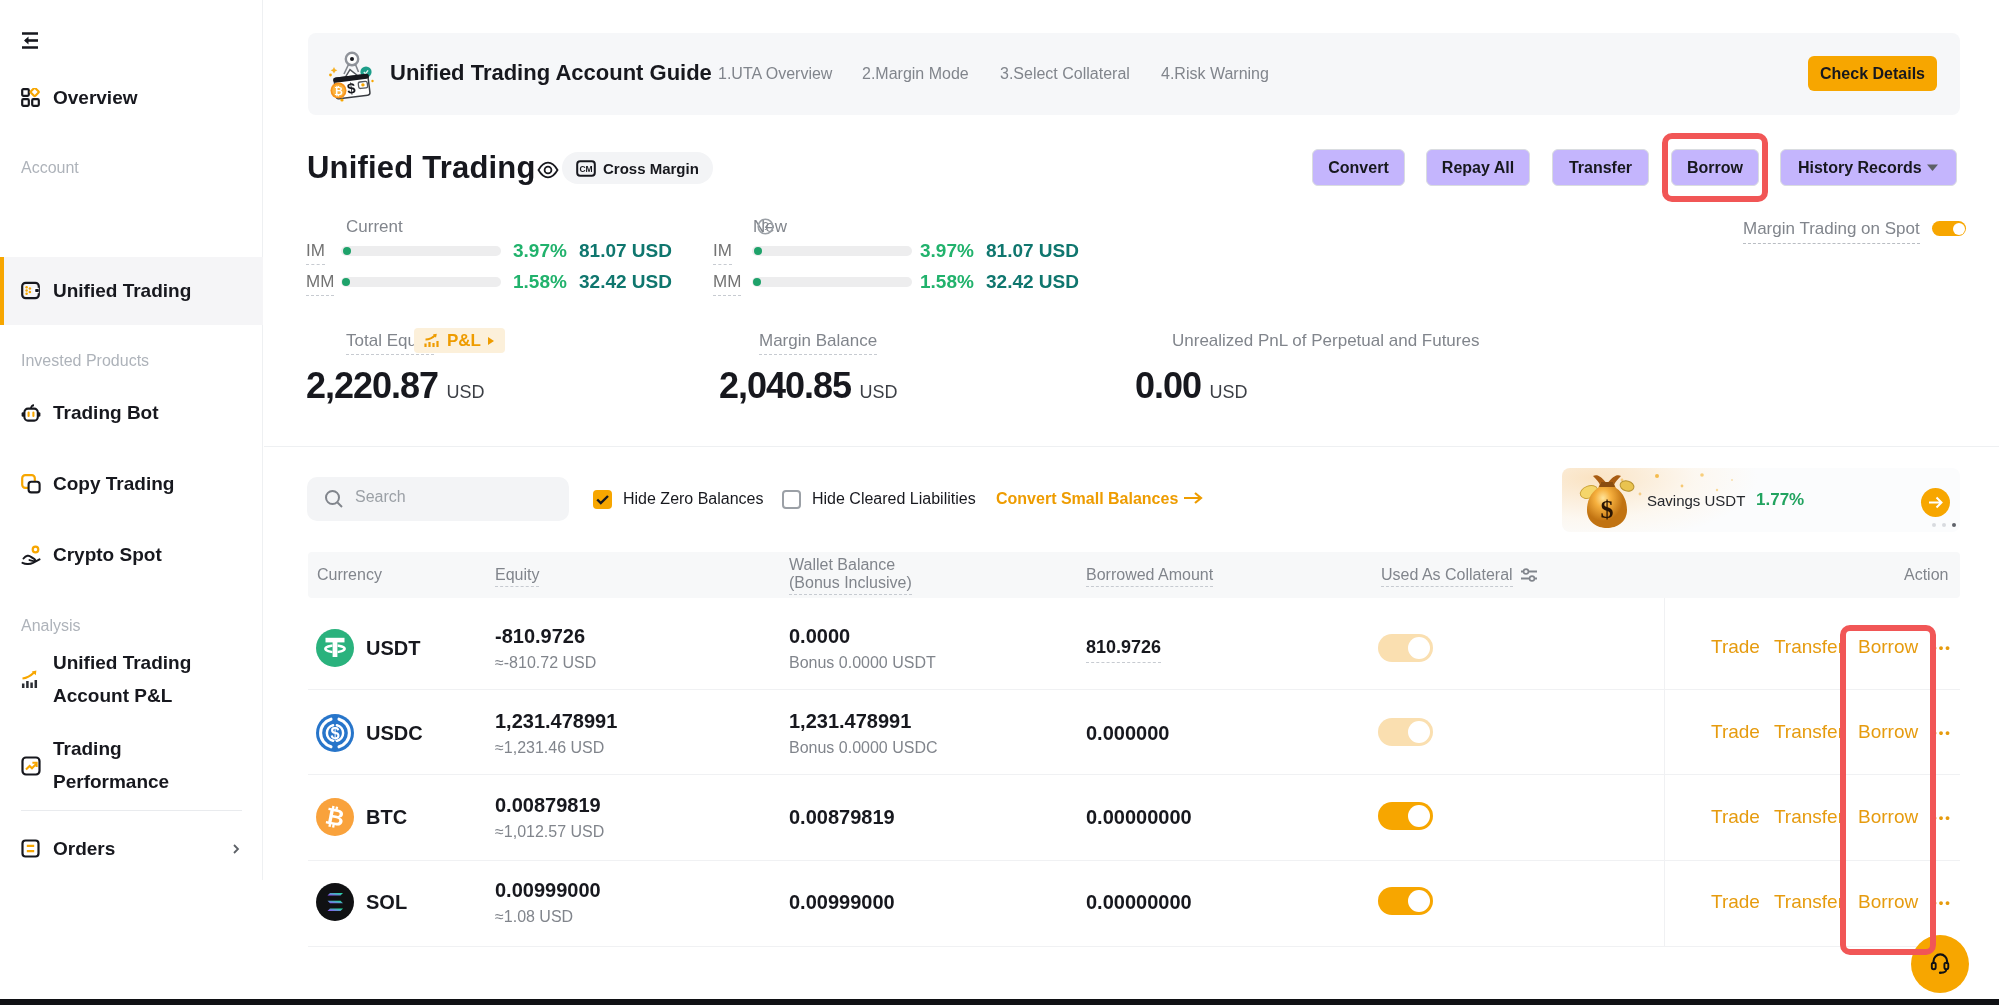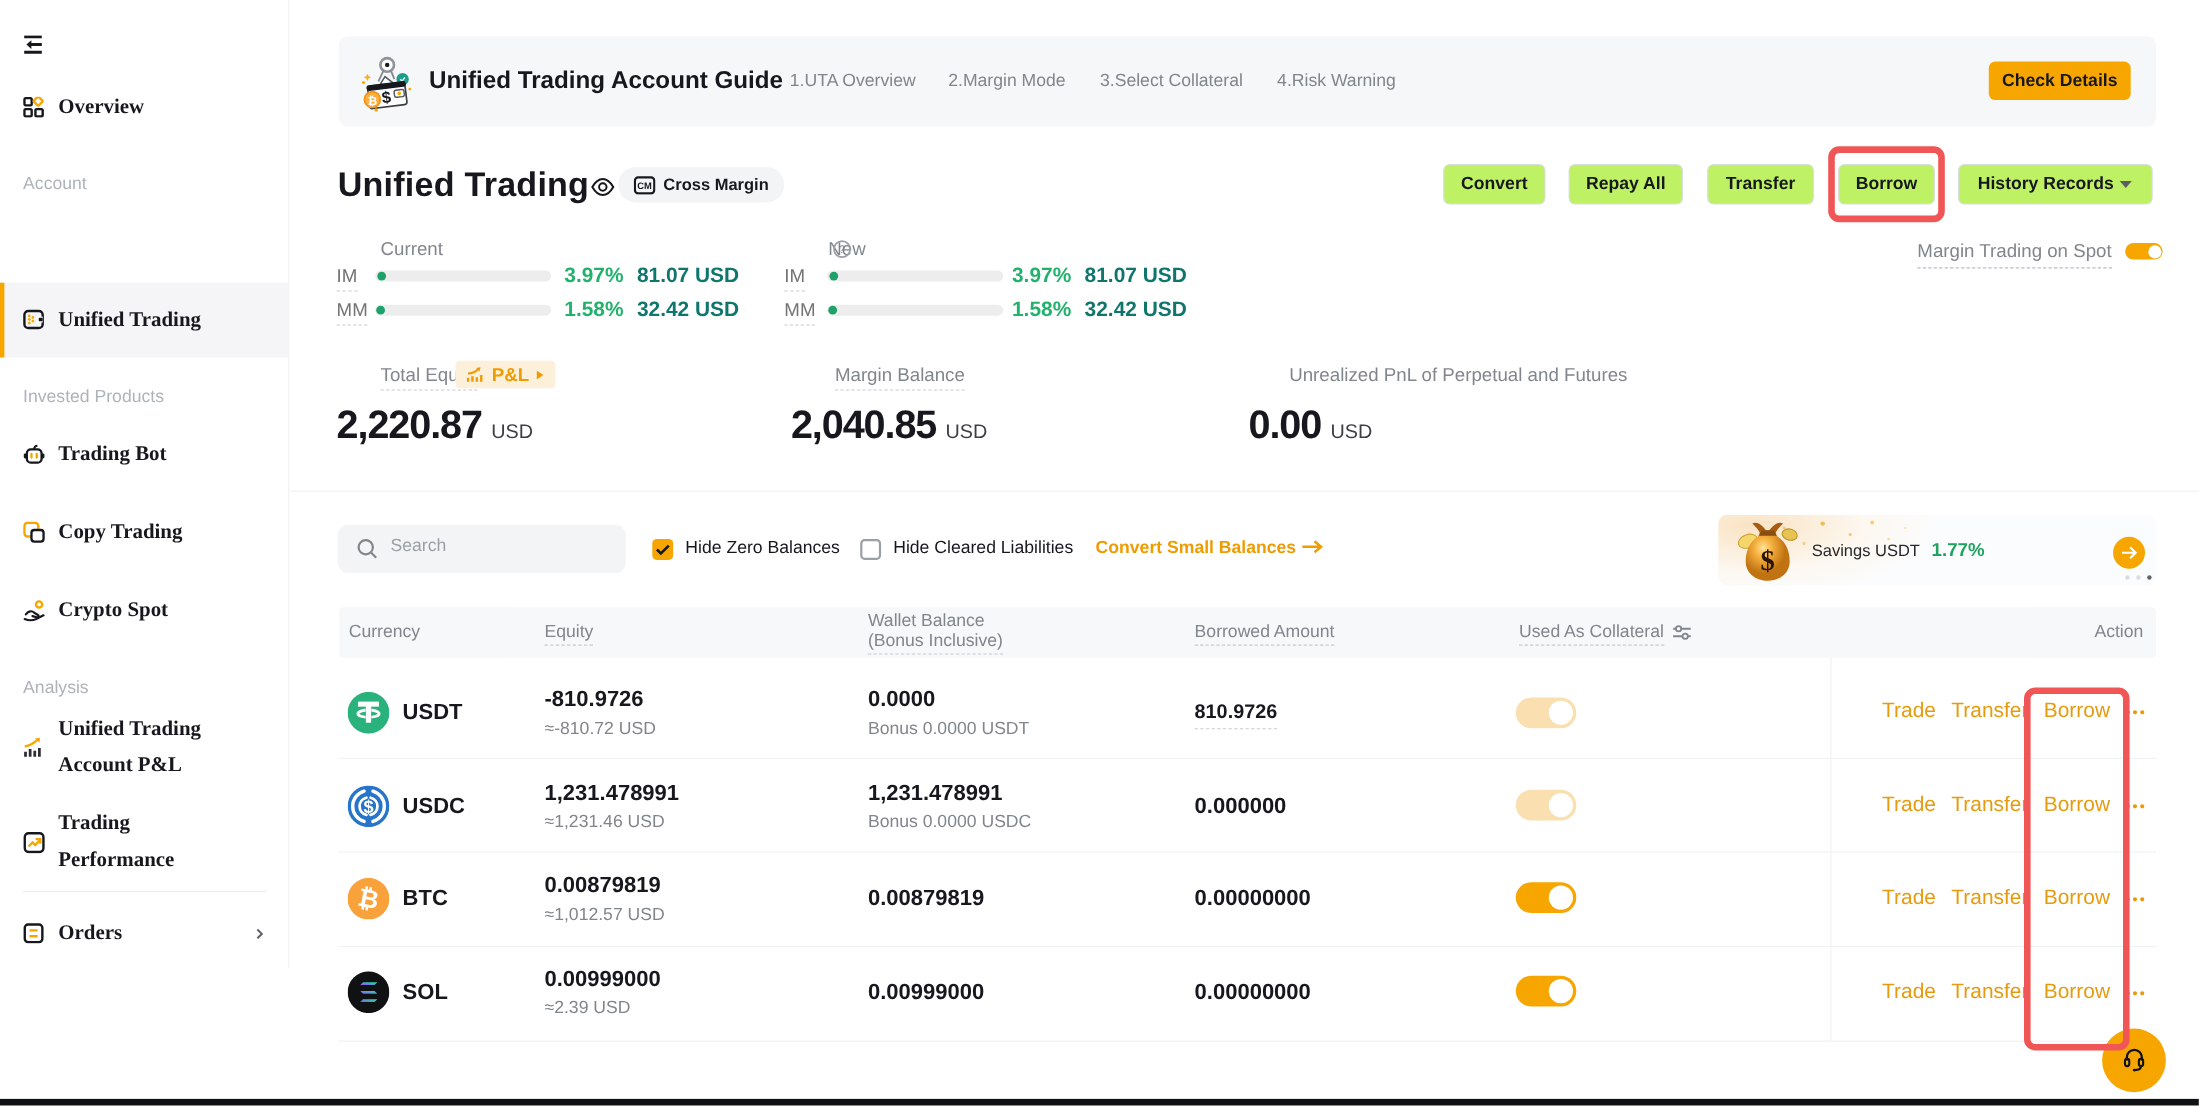--- a/index.html
+++ b/index.html
@@ -5,35 +5,35 @@
   * { margin:0; padding:0; box-sizing:border-box; }
   html,body { width:1999px; height:1007px; background:#fff; font-family:"Liberation Sans", sans-serif; color:#17181e; overflow:hidden; }
   #page { position:relative; width:1999px; height:1007px; background:#fff; }
   .abs { position:absolute; }
   .dash { border-bottom:1px dashed #c7cbd1; padding-bottom:3px; }
 
   
   #sidebar { position:absolute; left:0; top:0; width:263px; height:880px; background:#fff; border-right:1px solid #eef0f2; }
   .side-item { position:absolute; left:0; width:100%; height:36px; display:flex; align-items:center; }
   .side-item svg { position:absolute; left:21px; }
-  .side-item .txt { position:absolute; left:53px; font-size:19px; font-weight:700; color:#17181e; line-height:1.35;font-family:Liberation Serif, serif; }
+  .side-item .txt { position:absolute; left:53px; font-size:19px; font-weight:700; color:#17181e; line-height:1.35; }
   .side-label { position:absolute; left:21px; font-size:16px; color:#aeb3ba; }
   #active-item { position:absolute; left:0; top:257px; width:263px; height:68px; background:#f5f5f7; }
   #active-bar { position:absolute; left:0; top:257px; width:4px; height:68px; background:#f7a600; }
 
   
   #banner { position:absolute; left:308px; top:33px; width:1652px; height:82px; background:#f6f7f9; border-radius:8px; }
   #banner .title { position:absolute; left:82px; top:27px; font-size:22px; font-weight:700; }
   #banner .menu { position:absolute; top:32px; font-size:16px; color:#81858c; }
   #check-btn { position:absolute; right:23px; top:23px; width:129px; height:35px; background:#f7a600; border-radius:6px; font-size:16px; font-weight:700; color:#17181e; display:flex; align-items:center; justify-content:center; }
 
   
   #pg-title { position:absolute; left:307px; top:150px; font-size:31px; font-weight:700; letter-spacing:0.2px; }
   #cm-pill { position:absolute; left:562px; top:152px; height:32px; background:#f3f4f6; border-radius:16px; display:flex; align-items:center; padding:0 14px; gap:7px; font-size:15px; font-weight:700; }
-  .tbtn { position:absolute; top:149px; height:37px; border:1px solid #d9dce0; border-radius:6px; background:#bef264; font-size:16px; font-weight:700; color:#17181e; display:flex; align-items:center; justify-content:center; }
+  .tbtn { position:absolute; top:149px; height:37px; border:1px solid #d9dce0; border-radius:6px; background:#c4b5fd; font-size:16px; font-weight:700; color:#17181e; display:flex; align-items:center; justify-content:center; }
 
   
   .bar { position:absolute; width:160px; height:10px; background:#ededee; border-radius:5px; }
   .bardot { position:absolute; width:8px; height:8px; border-radius:50%; background:#1ea26a; }
   .im-label { font-size:17px; color:#737373; }
   .pct { font-size:19px; font-weight:700; color:#21b26c; }
   .usdval { font-size:19px; font-weight:700; color:#0f766e; }
   .statnum { font-size:36px; font-weight:700; color:#17181e; letter-spacing:-1px; }
   .statunit { font-size:18px; font-weight:500; color:#3c3f45; margin-left:4px; }
   .statlabel { font-size:17px; color:#81858c;margin-left:40px; }
@@ -446,21 +446,21 @@
       </linearGradient>
     </defs>
     <circle cx="19" cy="19" r="19" fill="#101113"></circle>
     <path d="M11.5 12.5 l2.5-2.5 h13 l-2.5 2.5 Z" fill="url(#solg)"></path>
     <path d="M11.5 17.8 h13 l2.5 2.5 h-13 Z" fill="url(#solg)"></path>
     <path d="M11.5 28 l2.5-2.5 h13 l-2.5 2.5 Z" fill="url(#solg)"></path>
   </svg>
   <div class="abs coin-name" style="left:366px;top:891px">SOL</div>
   <div class="abs" style="left:495px;top:879px">
     <div class="cell1">0.00999000</div>
-    <div class="cell2">≈2.39 USD</div>
+    <div class="cell2">≈1.08 USD</div>
   </div>
   <div class="abs cell1" style="left:789px;top:891px">0.00999000</div>
   <div class="abs cell1" style="left:1086px;top:891px">0.00000000</div>
   <div class="toggle" style="left:1378px;top:887px;background:#f7a600">
       <div class="knob" style="right:3px"></div>
     </div>
   <div class="act-row" style="left:1711px;top:891px">
       <span class="action">Trade</span>
       <span class="action">Transfer</span>
       <span class="action">Borrow</span>

